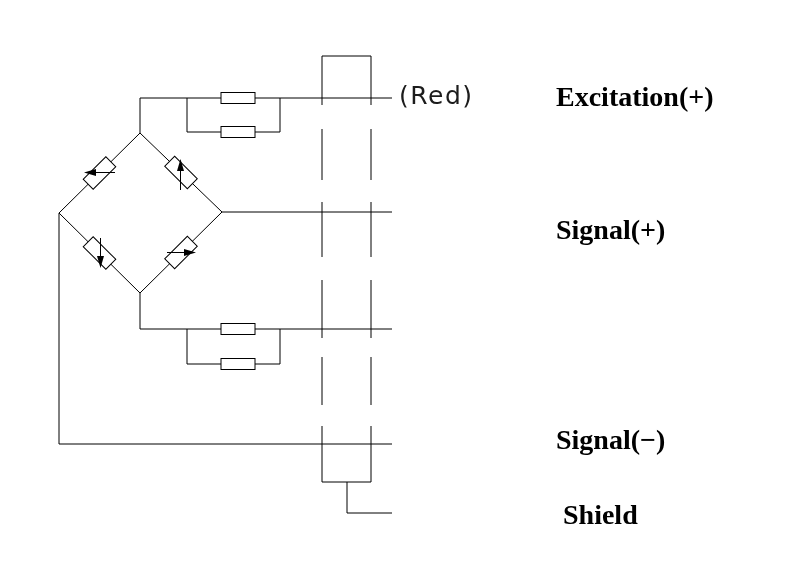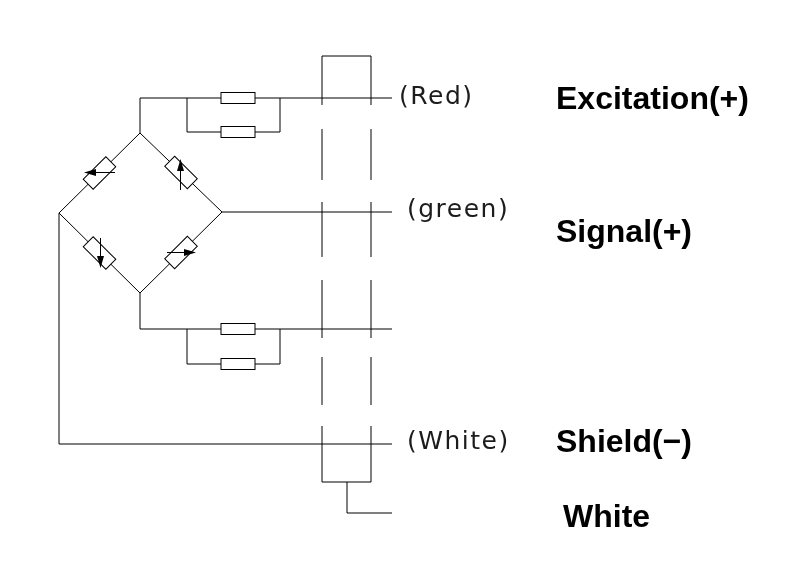--- a/index.html
+++ b/index.html
@@ -20,22 +20,22 @@
     color: #000000;
   }
   .lbl.color {
     font-family: "DejaVu Sans", sans-serif;
     font-size: 25px;
     font-weight: 400;
     letter-spacing: 1.5px;
     color: #1c1c1c;
   }
   .lbl.func {
-    font-family: Liberation Sans, sans-serif;
-    font-size: 32px;
+    font-family: Liberation Serif, serif;
+    font-size: 28px;
     font-weight: 700;
     letter-spacing: 0px;
   }
   
   .c1 { left: 399px; top: 83px; }
   .c2 { left: 407px; top: 196px; }
   .c3 { left: 399px; top: 317px; }
   .c4 { left: 407px; top: 428px; }
   .c5 { left: 415px; top: 502px; }
   
@@ -97,21 +97,19 @@
       <line x1="100.5" y1="238" x2="100.5" y2="258"></line>
       <polygon points="100.5,268 97,256 104,256" fill="#000000" stroke="none"></polygon>
     </g>
     <g>
       <line x1="167" y1="252.5" x2="188" y2="252.5"></line>
       <polygon points="196,252.5 184,249 184,256" fill="#000000" stroke="none"></polygon>
     </g>
   </svg>
 
   <div class="lbl color c1">(Red)</div>
-  <div class="lbl color c2">(green)</div>
-  <div class="lbl color c4">(White)</div>
 
   <div class="lbl func f1">Excitation(+)</div>
   <div class="lbl func f2">Signal(+)</div>
-  <div class="lbl func f4">Shield(−)</div>
-  <div class="lbl func f5">White</div>
+  <div class="lbl func f4">Signal(−)</div>
+  <div class="lbl func f5">Shield</div>
 
 </div>
 
 </body></html>

